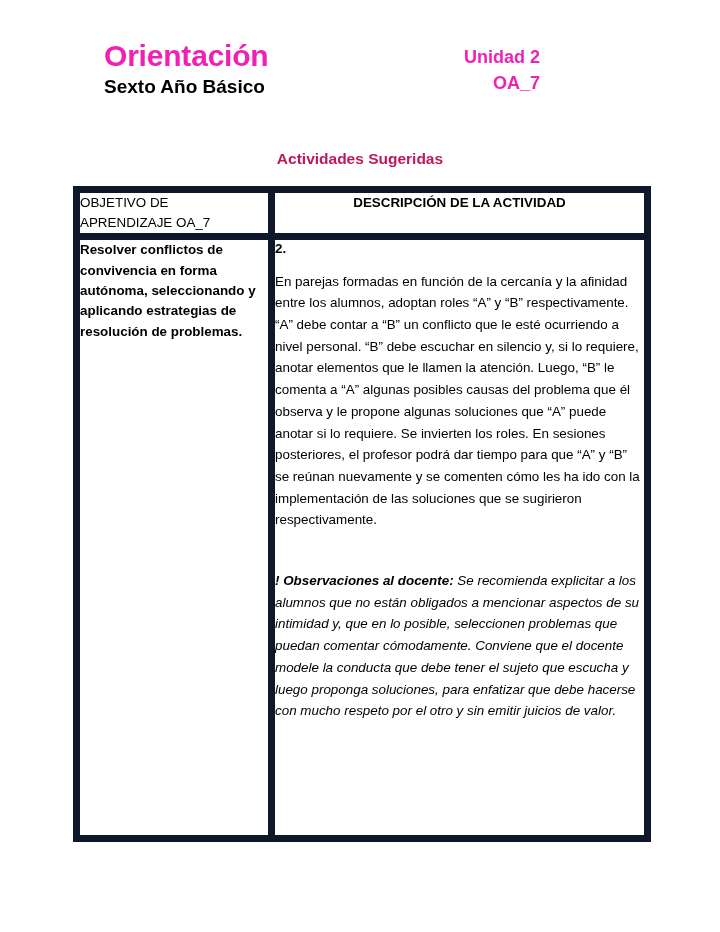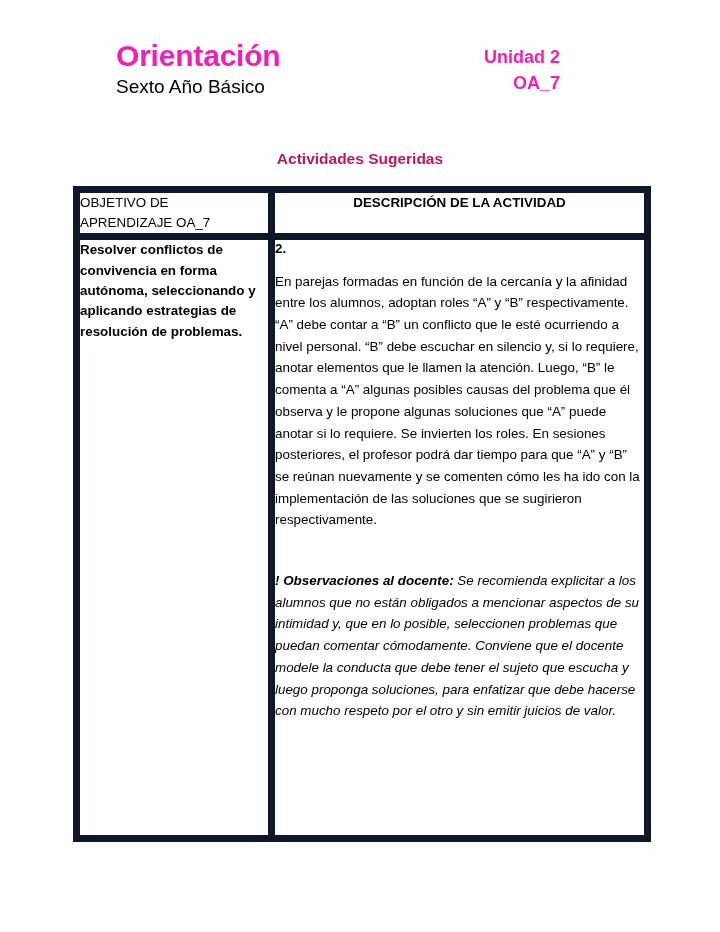--- a/index.html
+++ b/index.html
@@ -23,47 +23,46 @@
     box-sizing: border-box;
   }
 
   
   .header {
     position: absolute;
     left: 0;
     top: 40px;
     width: 644px;
     height: 78px;
-    margin-left: 12px;
   }
   .header-left {
     position: absolute;
     left: 104px;
     top: 0;
     text-align: left;
   }
   .subject-title {
     font-size: 30px;
     font-weight: bold;
     color: #ef21b4;
     line-height: 1.06;
     letter-spacing: -0.2px;
     white-space: nowrap;
   }
   .grade-title {
     font-size: 19px;
-    font-weight: normal;
+    font-weight: bold;
     color: #000000;
     line-height: 1.25;
     margin-top: 3px;
     white-space: nowrap;
   }
   .header-right {
     position: absolute;
-    right: 96px;
+    right: 104px;
     top: 4px;
     text-align: right;
   }
   .unit-label {
     font-size: 18px;
     font-weight: bold;
     color: #ef21b4;
     line-height: 1.45;
     white-space: nowrap;
   }

